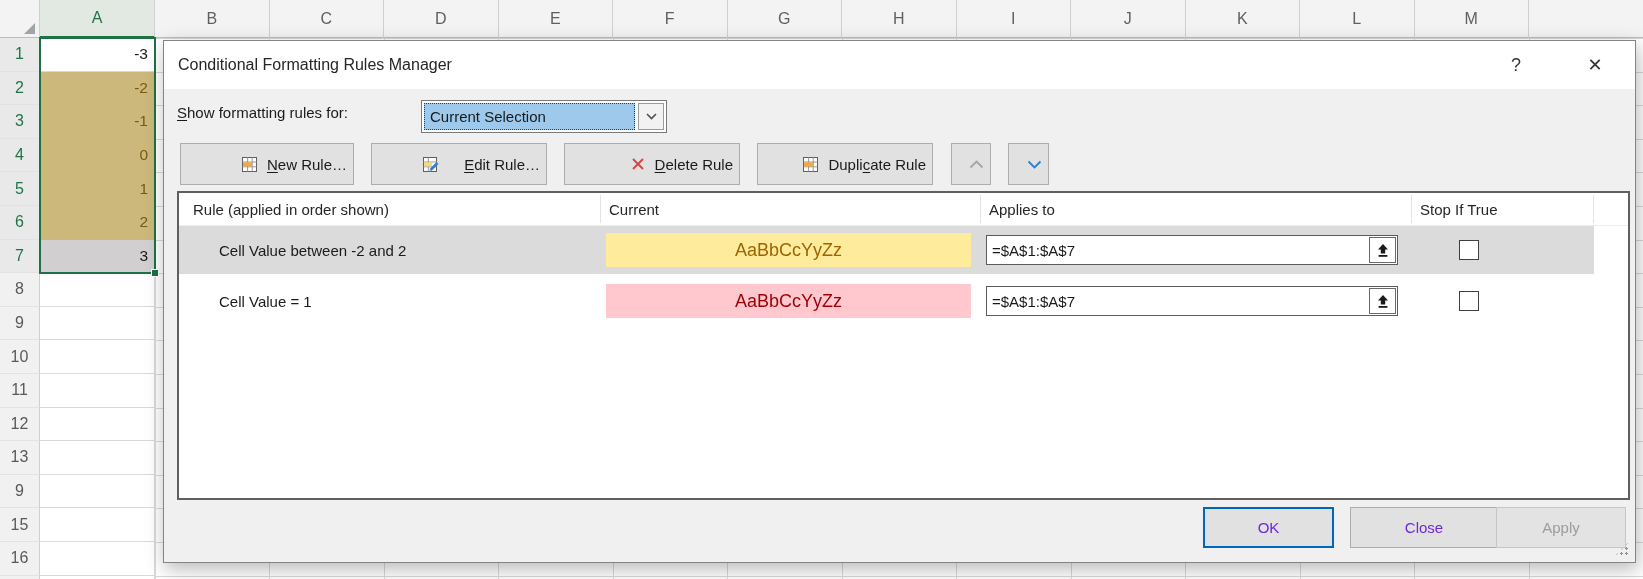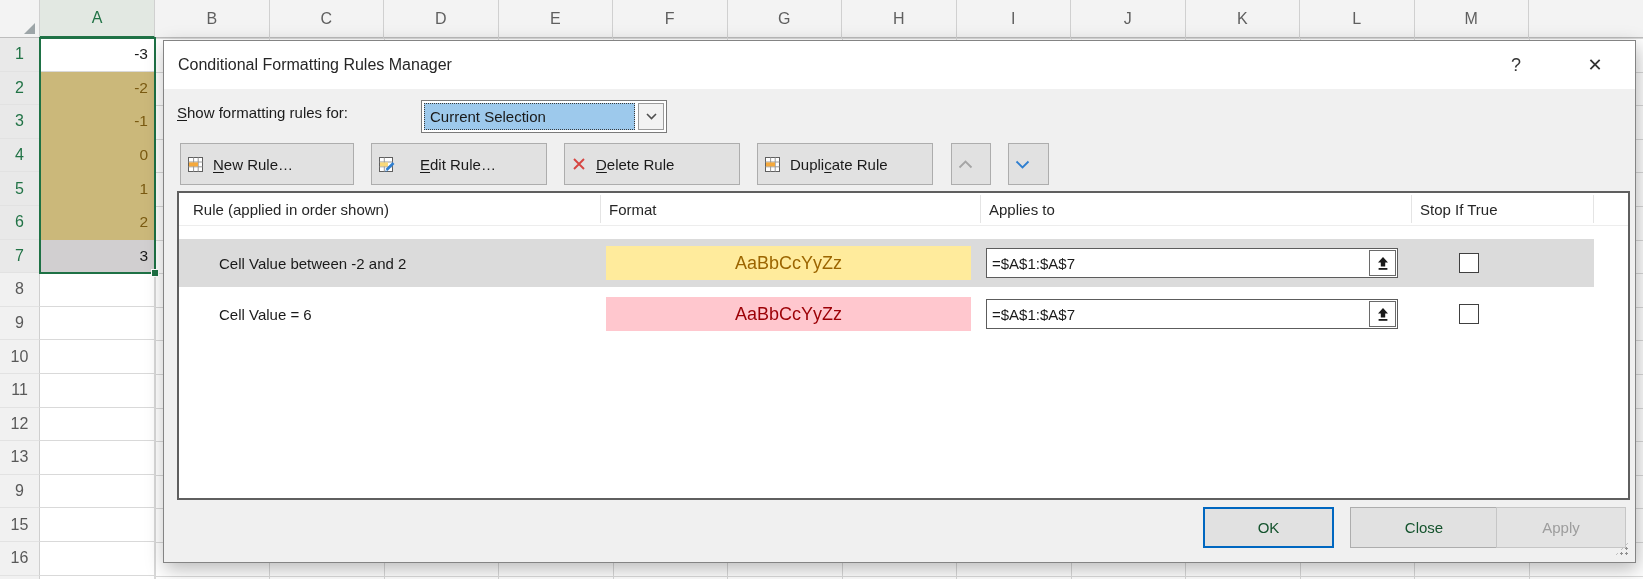--- a/index.html
+++ b/index.html
@@ -50,44 +50,44 @@
   .help-btn{left:1330px;width:44px;}
   .close-btn{left:1408px;width:46px;font-weight:300;}
   .show-label{position:absolute;left:13px;top:63px;font-size:15px;color:#1a1a1a;}
   .combo{position:absolute;left:237px;top:59px;width:246px;height:33px;background:#fff;
     border:1px solid #7a7a7a;margin-left:20px;}
   .combo-text{position:absolute;left:2px;top:2px;bottom:2px;right:31px;background:#9dc9ec;
     border:1px dotted #3a3a3a;display:flex;align-items:center;padding-left:5px;font-size:15px;}
   .combo-arrow{position:absolute;right:2px;top:2px;bottom:2px;width:26px;background:#f2f2f2;
     border:1px solid #9b9b9b;display:flex;align-items:center;justify-content:center;}
   .tbtn{position:absolute;top:102px;height:42px;background:#e1e1e1;border:1px solid #adadad;
-    display:flex;align-items:center;justify-content:flex-start;gap:9px;font-size:15px;color:#1a1a1a;
+    display:flex;align-items:center;justify-content:flex-end;gap:9px;font-size:15px;color:#1a1a1a;
     font-family:inherit;}
   .u{text-decoration:underline;text-underline-offset:2px;}
   .listbox{position:absolute;left:13px;top:150px;width:1453px;height:309px;background:#fff;
     border:2px solid #5f5f5f;}
   .lh{position:absolute;top:0;height:32px;display:flex;align-items:center;font-size:15px;color:#262626;}
   .hsep{position:absolute;top:2px;height:28px;width:1px;background:#e4e4e4;}
   .hline{position:absolute;left:0;right:0;top:32px;height:1px;background:#ededed;}
-  .rrow{position:absolute;left:0;width:1415px;height:48px;background:#fff;margin-top:13px;}
+  .rrow{position:absolute;left:0;width:1415px;height:48px;background:#fff;}
   .rrow.selected{background:#dbdbdb;}
   .rdesc{position:absolute;left:40px;top:0;height:100%;display:flex;align-items:center;
     font-size:15px;color:#1a1a1a;}
   .rpreview{position:absolute;left:427px;top:7px;width:365px;height:34px;display:flex;
     align-items:center;justify-content:center;font-size:18px;}
   .rapplies{position:absolute;left:807px;top:9px;width:412px;height:30px;background:#fff;
     border:1px solid #5c5c5c;}
   .rapplies-text{position:absolute;left:5px;top:0;bottom:0;right:30px;display:flex;
     align-items:center;font-size:15px;overflow:hidden;white-space:nowrap;}
   .collapse-btn{position:absolute;right:1px;top:1px;bottom:1px;width:27px;background:#fff;
     border:1px solid #6a6a6a;display:flex;align-items:center;justify-content:center;}
   .rcheck{position:absolute;left:1280px;top:14px;width:20px;height:20px;background:#fff;
     border:1px solid #404040;}
   .fbtn{position:absolute;top:466px;height:41px;background:#e1e1e1;border:1px solid #adadad;
-    display:flex;align-items:center;justify-content:center;font-size:15px;color:#14532d;
+    display:flex;align-items:center;justify-content:center;font-size:15px;color:#6d28d9;
     font-family:inherit;}
   .fbtn.ok{left:1039px;width:131px;border:2px solid #0067c0;}
   .fbtn.cls{left:1186px;width:148px;}
   .fbtn.apply{left:1332px;width:130px;color:#9d9d9d;border-color:#c6c6c6;background:#e3e3e3;}
   .grip{position:absolute;right:6px;bottom:6px;width:14px;height:14px;
     background-image:radial-gradient(#8f8f8f 1.1px,transparent 1.3px);
     background-size:5px 5px;background-position:bottom right;
     clip-path:polygon(100% 0,100% 100%,0 100%);}
 </style>
 </head>
@@ -293,21 +293,21 @@
     </button>
 
     <button class="tbtn" style="left:844px;width:41px;">
       <svg width="15" height="9" viewBox="0 0 15 9">
           <polyline points="1.5,1.5 7.5,7.5 13.5,1.5" fill="none" stroke="#2f7fd0" stroke-width="1.8"></polyline>
         </svg>
     </button>
 
     <div class="listbox">
       <div class="lh" style="left:14px;">Rule (applied in order shown)</div>
-      <div class="lh" style="left:430px;">Format</div>
+      <div class="lh" style="left:430px;">Current</div>
       <div class="lh" style="left:810px;">Applies to</div>
       <div class="lh" style="left:1241px;">Stop If True</div>
       <div class="hsep" style="left:421px;"></div>
       <div class="hsep" style="left:801px;"></div>
       <div class="hsep" style="left:1232px;"></div>
       <div class="hsep" style="left:1414px;"></div>
       <div class="hline"></div>
 
       <div class="rrow selected" style="top:33px;">
         <div class="rdesc">Cell Value between -2 and 2</div>
@@ -318,21 +318,21 @@
             <svg width="14" height="15" viewBox="0 0 14 15">
                 <path d="M7 1 L12 6.5 H9.2 V10.5 H4.8 V6.5 H2 Z" fill="#1a1a1a"></path>
                 <rect x="2.6" y="12" width="8.8" height="1.8" fill="#1a1a1a"></rect>
               </svg>
           </div>
         </div>
         <div class="rcheck"></div>
       </div>
 
       <div class="rrow" style="top:84px;">
-        <div class="rdesc">Cell Value = 6</div>
+        <div class="rdesc">Cell Value = 1</div>
         <div class="rpreview" style="background-color: rgb(255, 199, 206); color: rgb(156, 0, 6);">AaBbCcYyZz</div>
         <div class="rapplies">
           <div class="rapplies-text">=$A$1:$A$7</div>
           <div class="collapse-btn">
             <svg width="14" height="15" viewBox="0 0 14 15">
                 <path d="M7 1 L12 6.5 H9.2 V10.5 H4.8 V6.5 H2 Z" fill="#1a1a1a"></path>
                 <rect x="2.6" y="12" width="8.8" height="1.8" fill="#1a1a1a"></rect>
               </svg>
           </div>
         </div>

